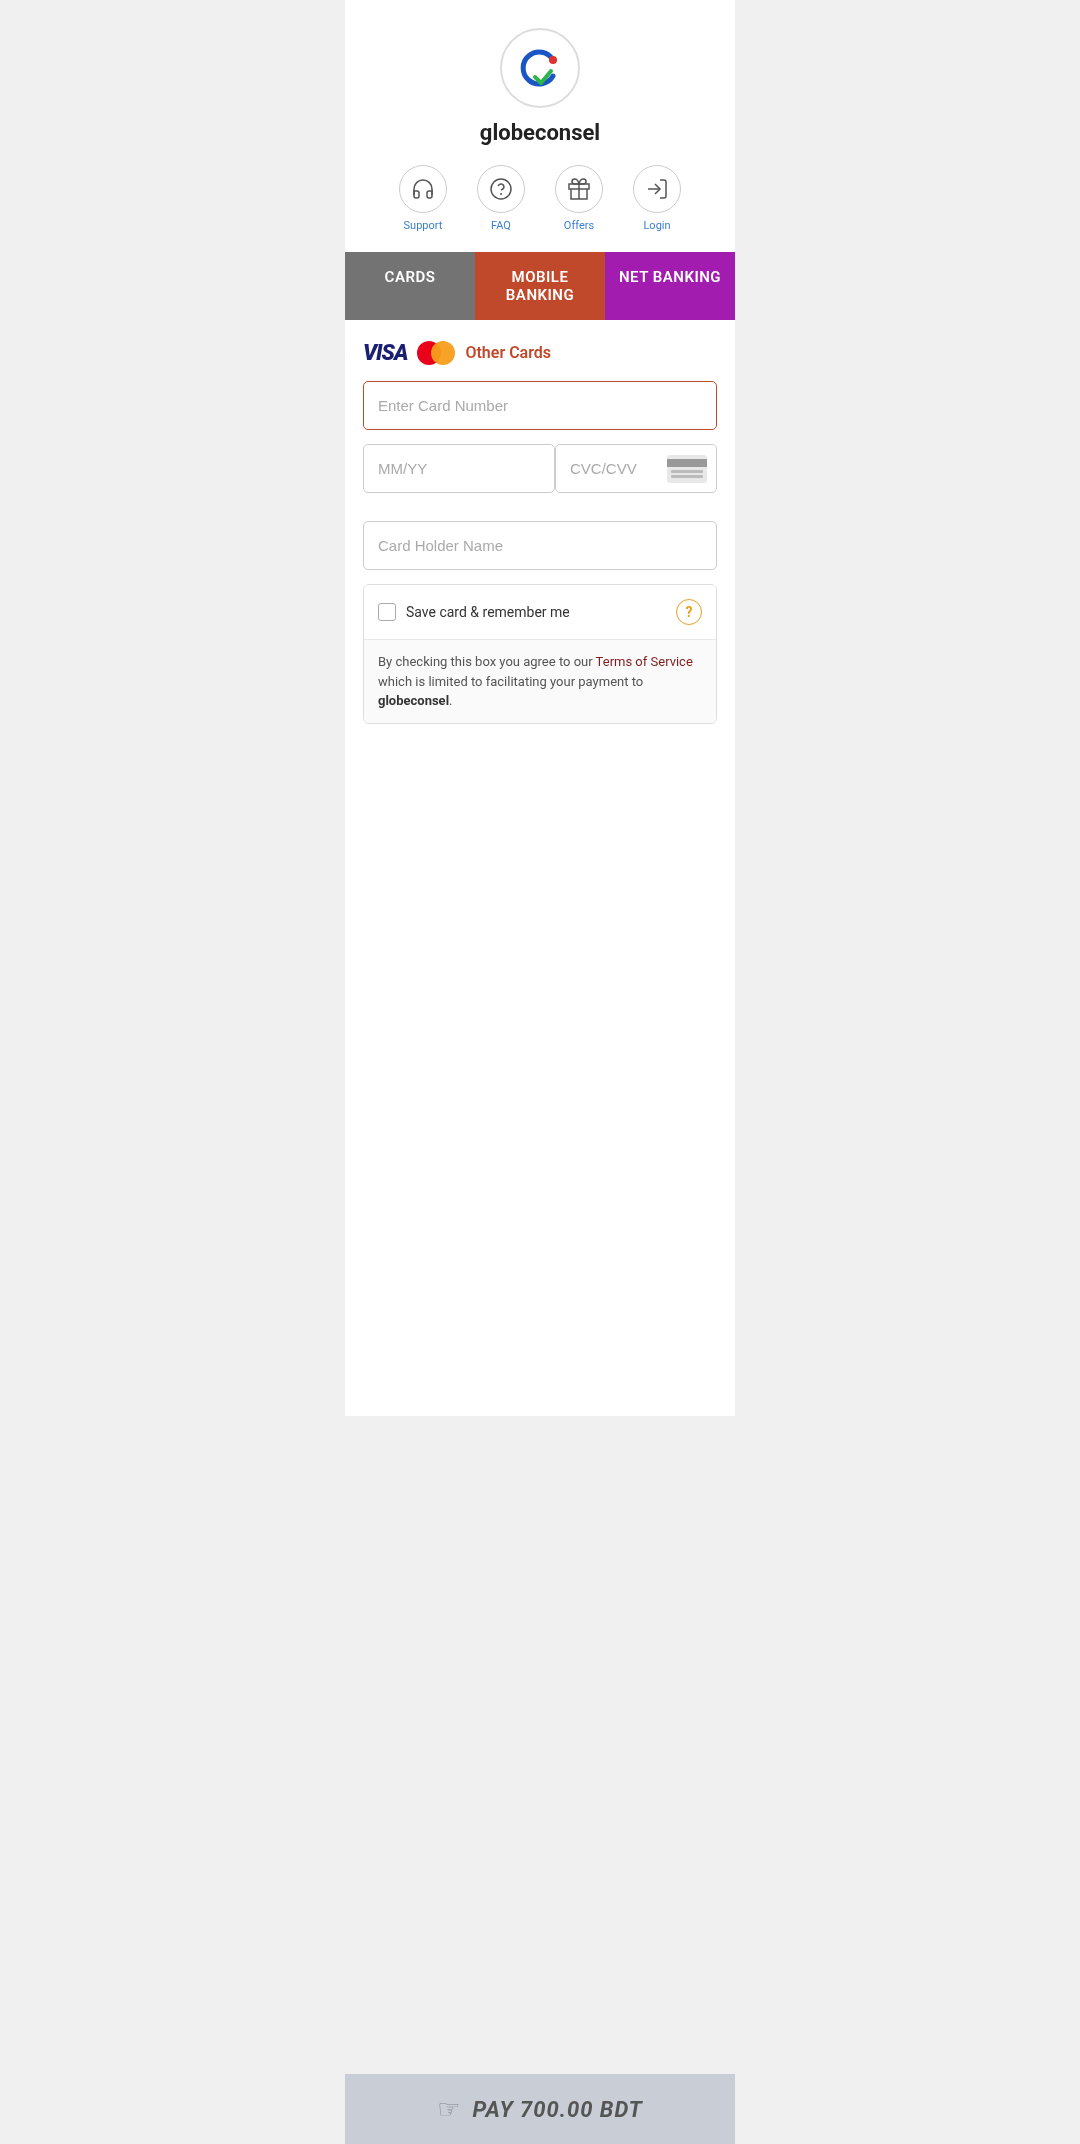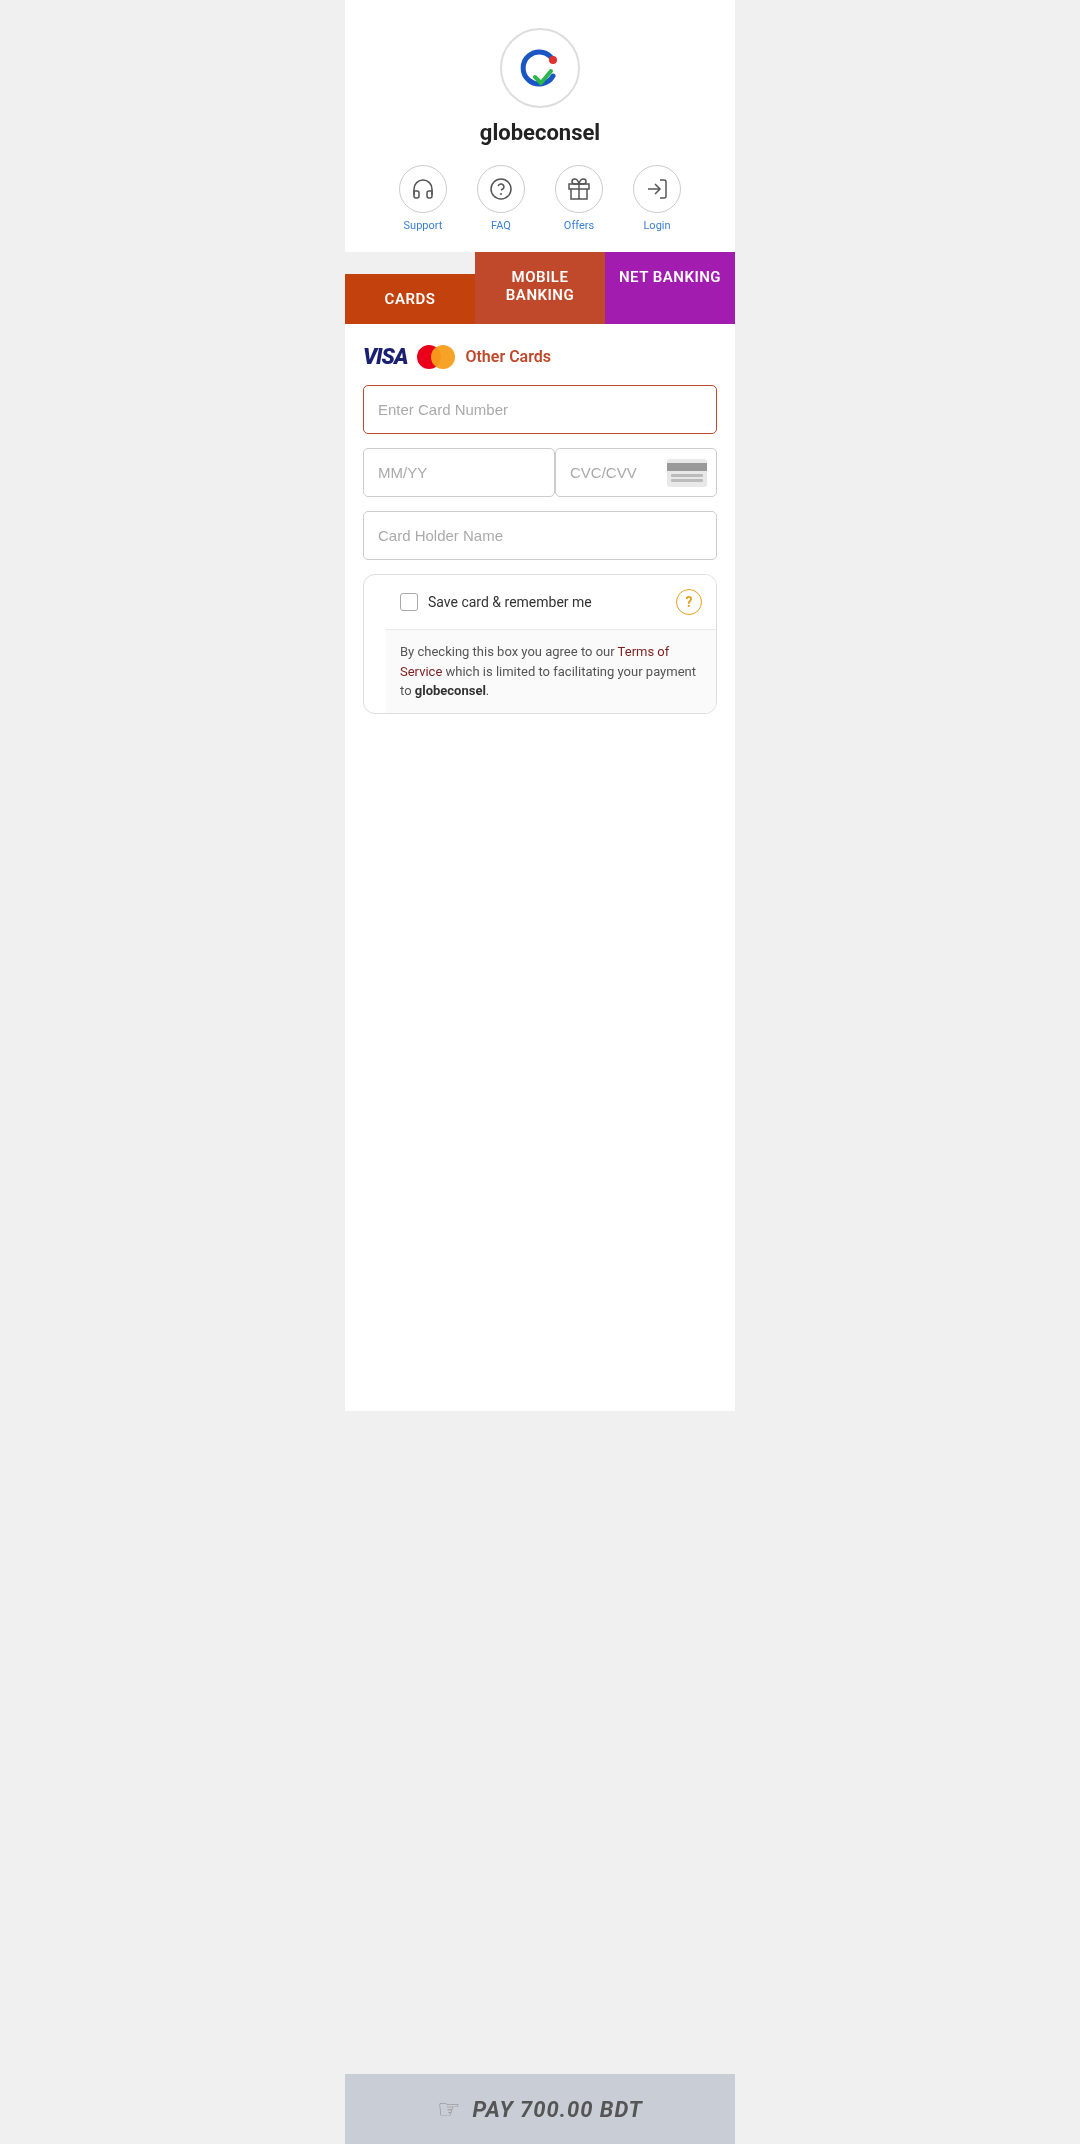--- a/index.html
+++ b/index.html
@@ -81,21 +81,21 @@
     .tab {
       flex: 1;
       padding: 16px 8px;
       text-align: center;
       font-size: 15px;
       font-weight: 600;
       color: #fff;
       cursor: pointer;
       letter-spacing: 0.5px;
     }
-    .tab-cards { background: #c2410c; margin-top: 22px; }
+    .tab-cards { background: #737373; }
     .tab-mobile { background: #c0492b; }
     .tab-net { background: #a21caf; }
     .main-content {
       background: #fff;
       flex: 1;
       padding: 20px 18px;
     }
     .card-types {
       display: flex;
       align-items: center;
@@ -151,21 +151,21 @@
       background: #fff;
     }
     .form-input.active-border {
       border-color: #c0492b;
     }
     .form-input::placeholder {
       color: #aaa;
     }
     .form-row {
       display: flex;
-      margin-bottom: 14px;
+      margin-bottom: 28px;
     }
     .form-row .form-input {
       flex: 1;
     }
     .cvc-wrapper {
       position: relative;
       flex: 1;
     }
     .cvc-wrapper .form-input {
       width: 100%;
@@ -196,24 +196,23 @@
       flex-direction: column;
       gap: 2px;
     }
     .cvc-line {
       height: 3px;
       background: #bbb;
       border-radius: 1px;
     }
     .save-card-box {
       border: 1px solid #ddd;
-      border-radius: 12px;
+      border-radius: 6px;
       overflow: hidden;
       margin-bottom: 14px;
-      padding-left: 22px;
     }
     .save-card-header {
       display: flex;
       align-items: center;
       justify-content: space-between;
       padding: 14px 14px;
       background: #fff;
       border-bottom: 1px solid #e8e8e8;
     }
     .save-card-left {

